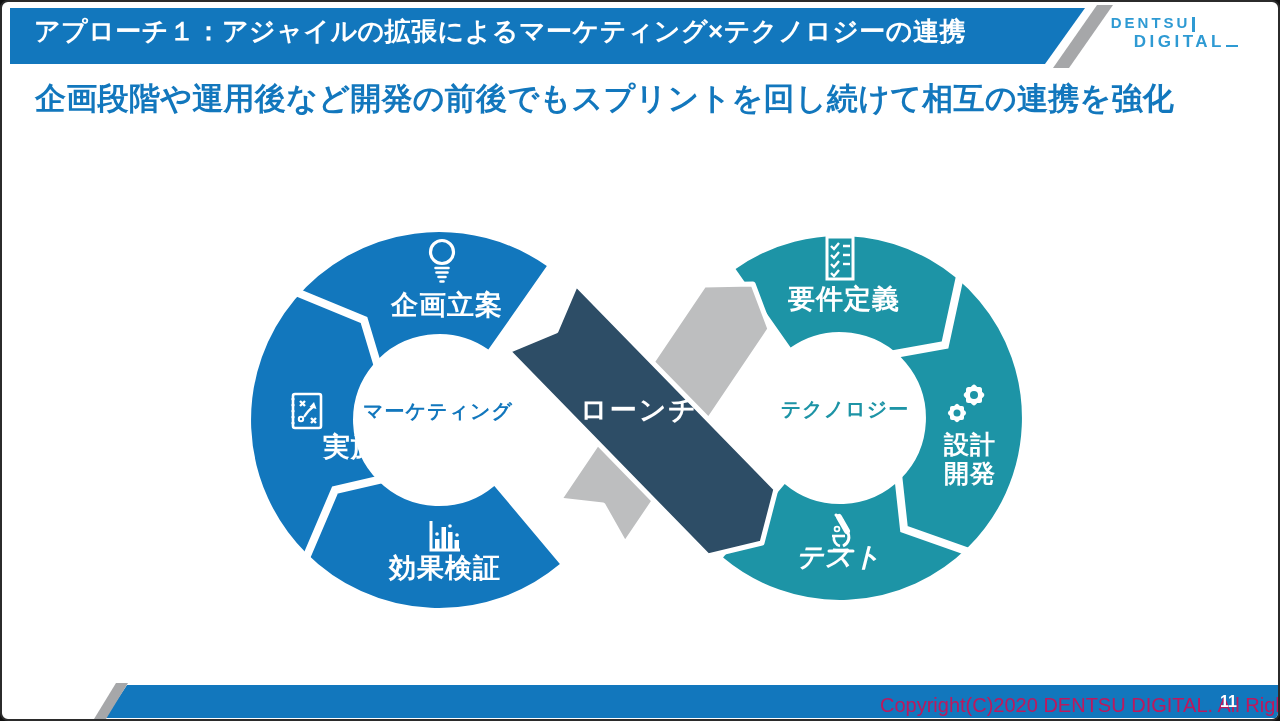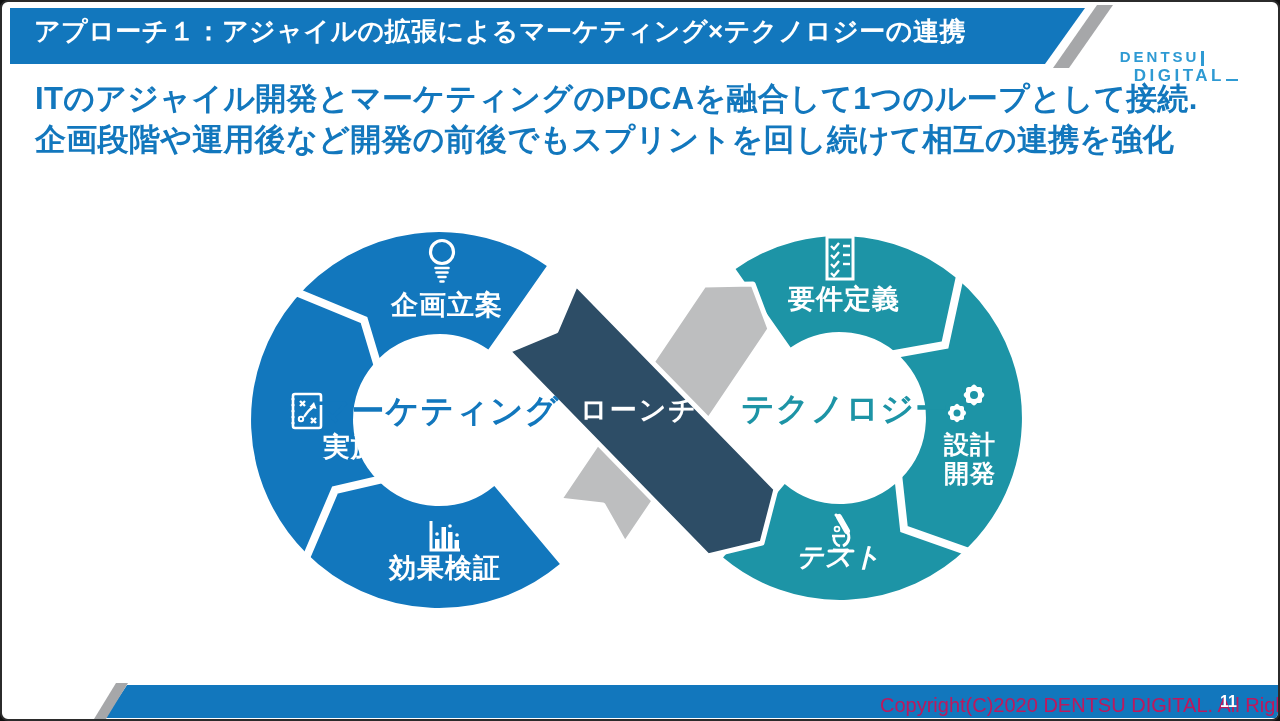--- a/index.html
+++ b/index.html
@@ -16,32 +16,32 @@
   svg.bg{position:absolute; left:0; top:0; width:1276px; height:717px;}
   .header-title{
     left:32px; top:6px; height:46px; display:flex; align-items:center;
     color:#fff; font-size:26px; font-weight:bold; letter-spacing:.5px; white-space:nowrap;
   }
   .lead{
     left:33px; top:76px; color:var(--blue); font-size:31px; font-weight:bold;
     line-height:41px; letter-spacing:.3px; white-space:nowrap;
   }
   .logo{right:40px; top:12px; color:var(--logo-blue); line-height:1.15;}
-  .logo .l1{font-size:15px; letter-spacing:3px; font-weight:bold;margin-top:34px;}
+  .logo .l1{font-size:15px; letter-spacing:3px; font-weight:bold;}
   .logo .l1::after{content:""; display:inline-block; width:2.5px; height:15px;
     background:var(--logo-blue); margin-left:2px; vertical-align:-4px;}
-  .logo .l2{font-size:17px; letter-spacing:3.5px; font-weight:bold; margin-left:14px;}
+  .logo .l2{font-size:17px; letter-spacing:3.5px; font-weight:bold; margin-left:23px;}
   .logo .l2::after{content:""; display:inline-block; width:12px; height:2.5px;
     background:var(--logo-blue); margin-left:1px; vertical-align:0;}
   .lbl{
     position:absolute; transform:translate(-50%,-50%); white-space:nowrap;
     font-weight:bold; color:#fff; text-align:left;
   }
   .seg{font-size:27px; letter-spacing:1px;}
-  .loop-name{font-size:33px; letter-spacing:1px;}
+  .loop-name{font-size:20px; letter-spacing:1px;}
   .launch{font-size:27px; letter-spacing:2px;}
   .two-line{line-height:29px; font-size:25px; letter-spacing:1px;}
   .icon{position:absolute; transform:translate(-50%,-50%); line-height:0;}
   .footer-copy{color:#be185d; font-size:20px; top:692px; left:878px; white-space:nowrap;}
   .footer-page{color:#fff; font-size:16px; top:691px; left:1218px; font-weight:bold;}
 </style>
 </head>
 <body>
 
 <div class="slide">
@@ -69,21 +69,20 @@
   </svg>
 
   <div class="abs header-title">アプローチ１：アジャイルの拡張によるマーケティング×テクノロジーの連携</div>
 
   <div class="abs logo">
     <div class="l1">DENTSU</div>
     <div class="l2">DIGITAL</div>
   </div>
 
   <div class="abs lead">
-    <div>ITのアジャイル開発とマーケティングのPDCAを融合して1つのループとして接続.</div>
     <div>企画段階や運用後など開発の前後でもスプリントを回し続けて相互の連携を強化</div>
   </div>
 
   <div>
 
     <span class="icon" style="left:440px; top:260px;">
       <svg width="40" height="50" viewBox="0 0 40 50">
         <circle cx="20" cy="15" r="11.5" fill="none" stroke="#fff" stroke-width="3.2"></circle>
         <path d="M13.5,31 h13 M14.5,35.5 h11 M16.5,40 h7 M18.5,44.5 h3" stroke="#fff" stroke-width="2.6" fill="none" stroke-linecap="round"></path>
       </svg>

